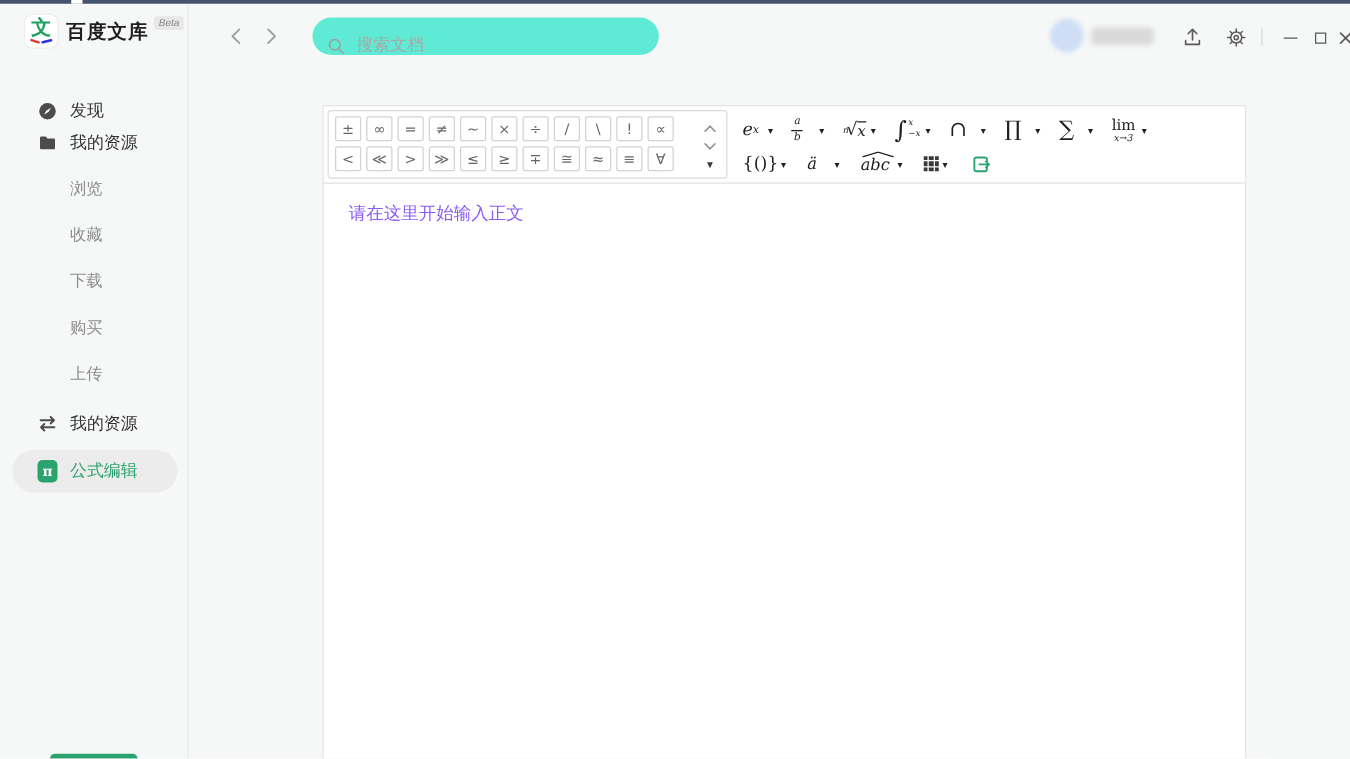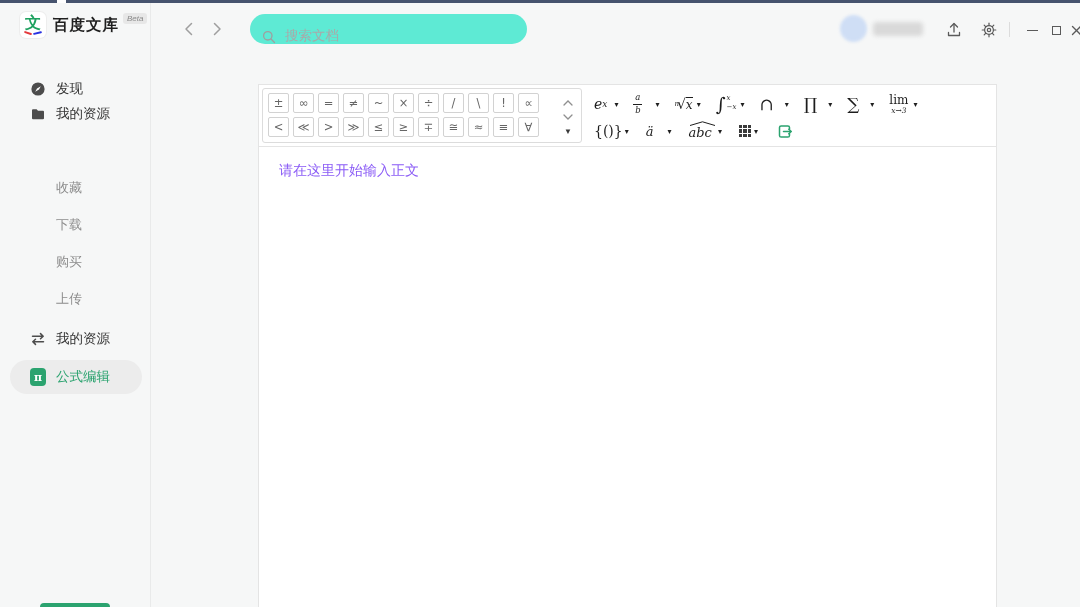--- a/index.html
+++ b/index.html
@@ -117,20 +117,23 @@
 
     <div class="nav-item" style="top:97px">
       <span class="ic">
         <svg width="16" height="16" viewBox="0 0 16 16">
             <path d="M2 4.2 q0-1 1-1 h3.6 l1.4 1.5 h5 q1 0 1 1 v6.6 q0 1-1 1 h-10 q-1 0-1-1 Z" fill="#4c4c4c"></path>
           </svg>
       </span>
       <span class="lbl">我的资源</span>
     </div>
 
+    <div class="nav-item sub" style="top:134px">
+      <span class="lbl">浏览</span>
+    </div>
     <div class="nav-item sub" style="top:208px">
       <span class="lbl">下载</span>
     </div>
     <div class="nav-item sub" style="top:171px">
       <span class="lbl">收藏</span>
     </div>
     <div class="nav-item sub" style="top:282px">
       <span class="lbl">上传</span>
     </div>
     <div class="nav-item sub" style="top:245px">

